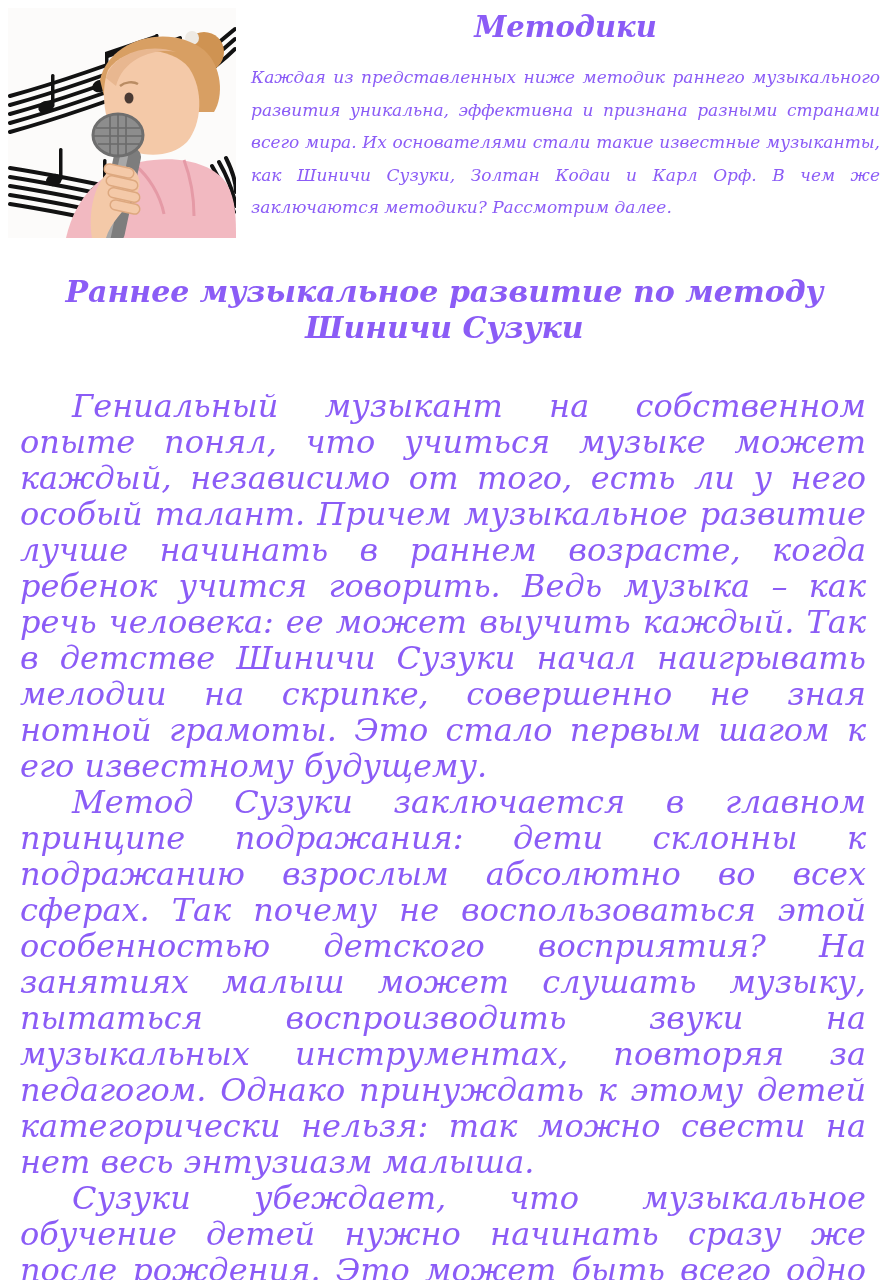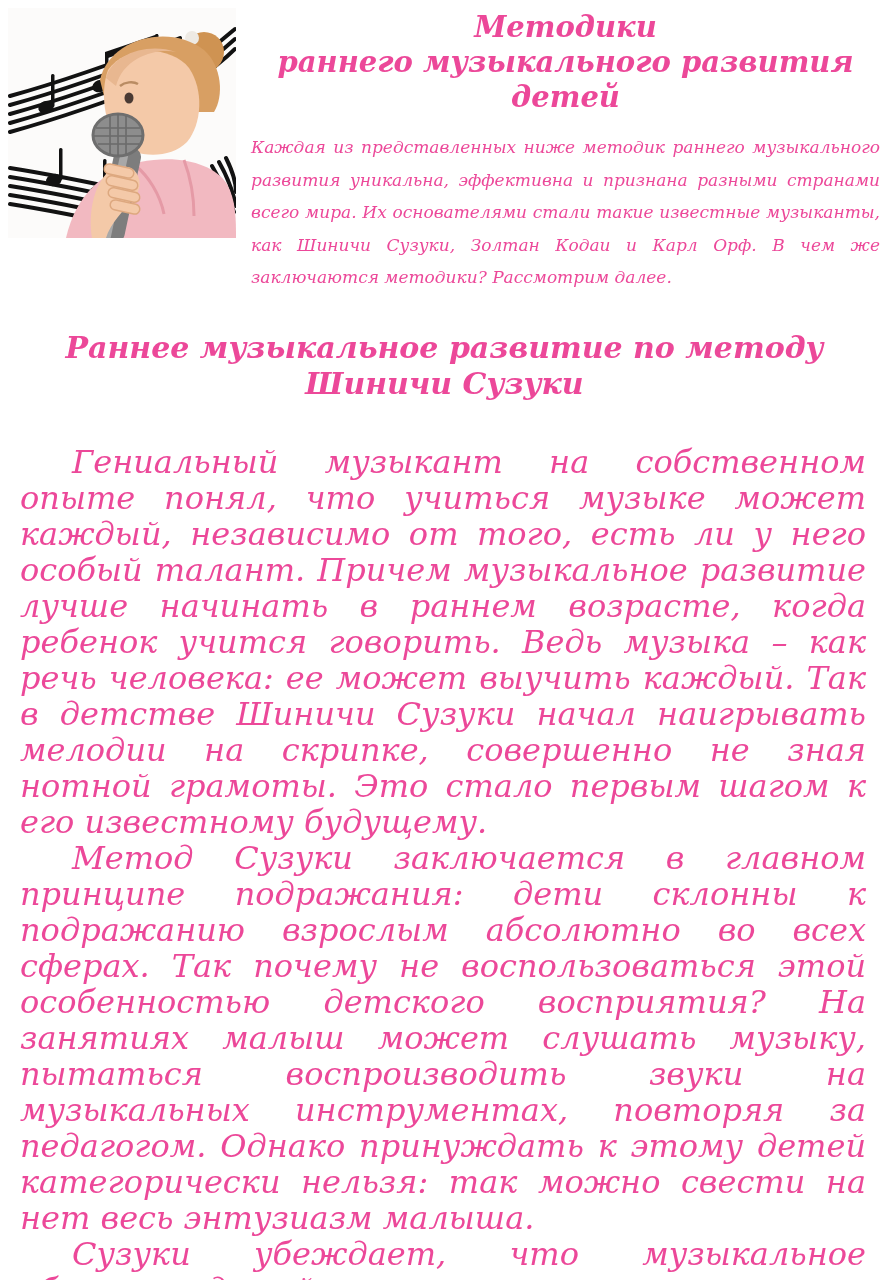--- a/index.html
+++ b/index.html
@@ -3,21 +3,21 @@
 <meta charset="utf-8">
 <style>
   html,body { margin:0; padding:0; background:#e9e9e9; }
   .page {
     position:relative;
     width:889px; height:1280px;
     margin:0 auto;
     background:#ffffff;
     font-family:"DejaVu Serif", serif;
     font-style:italic;
-    color:#ec4899;
+    color:#8b5cf6;
     overflow:hidden;
     box-sizing:border-box;
   }
   .header { display:flex; align-items:flex-start; padding:8px 9px 0 8px; gap:15px; }
   .photo { flex:none; width:228px; height:230px; }
   .photo svg { display:block; }
   .header-text { flex:1; min-width:0; }
   .title-block { text-align:center; font-weight:bold; font-size:29px; line-height:35px; margin:2px 0 0 0; }
   .intro {
     text-align:justify; text-align-last:left;
@@ -119,21 +119,20 @@
           <rect x="98" y="170" width="32" height="10" rx="5" transform="rotate(12 114 175)"></rect>
           <rect x="100" y="182" width="32" height="10" rx="5" transform="rotate(12 116 187)"></rect>
           <rect x="102" y="194" width="30" height="10" rx="5" transform="rotate(12 117 199)"></rect>
         </g>
       </svg>
     </div>
 
     <div class="header-text">
       <h1 class="title-block">
         <span>Методики</span><br>
-        <span>раннего музыкального развития детей</span>
       </h1>
       <p class="intro">Каждая из представленных ниже методик раннего музыкального развития уникальна, эффективна и признана разными странами всего мира. Их основателями стали такие известные музыканты, как Шиничи Сузуки, Золтан Кодаи и Карл Орф. В чем же заключаются методики? Рассмотрим далее.</p>
     </div>
   </header>
 
   <h2 class="section-heading">Раннее музыкальное развитие по методу Шиничи Сузуки</h2>
 
   <section class="article">
     <p>Гениальный музыкант на собственном опыте понял, что учиться музыке может каждый, независимо от того, есть ли у него особый талант. Причем музыкальное развитие лучше начинать в раннем возрасте, когда ребенок учится говорить. Ведь музыка – как речь человека: ее может выучить каждый. Так в детстве Шиничи Сузуки начал наигрывать мелодии на скрипке, совершенно не зная нотной грамоты. Это стало первым шагом к его известному будущему.</p>
     <p>Метод Сузуки заключается в главном принципе подражания: дети склонны к подражанию взрослым абсолютно во всех сферах. Так почему не воспользоваться этой особенностью детского восприятия? На занятиях малыш может слушать музыку, пытаться воспроизводить звуки на музыкальных инструментах, повторяя за педагогом. Однако принуждать к этому детей категорически нельзя: так можно свести на нет весь энтузиазм малыша.</p>

